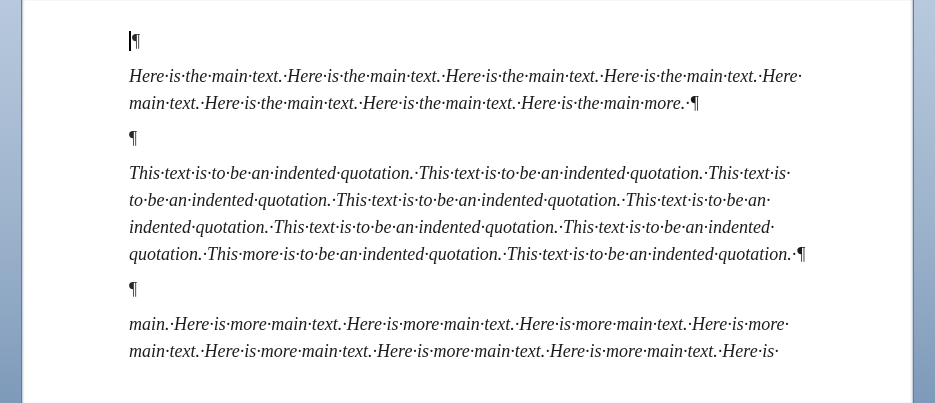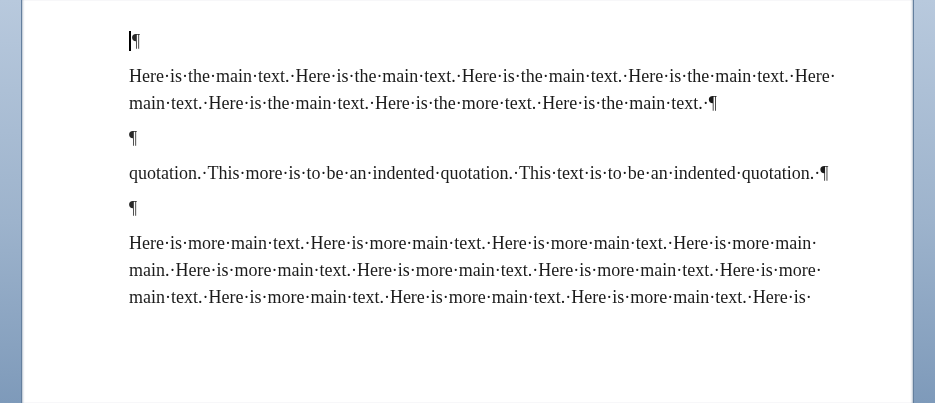--- a/index.html
+++ b/index.html
@@ -27,21 +27,21 @@
   }
 
   .content {
     padding: 28px 98px 0 107px;
     color: #1b1b1b;
     font-size: 18px;
     line-height: 27px;
   }
 
   .para { margin: 0 0 8px 0; }
-  .line { height: 27px; white-space: nowrap; }
+  .line { height: 27px; white-space: nowrap; font-style: italic; }
 
   .para.empty { position: relative; height: 27px; white-space: nowrap; }
 
   .cursor {
     display: inline-block;
     width: 2px;
     height: 20px;
     background: #000000;
     vertical-align: -4px;
     margin-right: 1px;
@@ -55,36 +55,38 @@
 <div class="desktop">
   <div class="page">
     <div class="content">
 
       <div class="para empty">
         <span class="cursor"></span><span class="mark">¶</span>
       </div>
 
       <div class="para">
         <div class="line">Here·is·the·main·text.·Here·is·the·main·text.·Here·is·the·main·text.·Here·is·the·main·text.·Here·</div>
-        <div class="line">main·text.·Here·is·the·main·text.·Here·is·the·more·text.·Here·is·the·main·text.·¶</div>
+        <div class="line">main·text.·Here·is·the·main·text.·Here·is·the·main·text.·Here·is·the·main·more.·¶</div>
       </div>
 
       <div class="para empty">
         <span class="mark">¶</span>
       </div>
 
       <div class="para">
+        <div class="line">This·text·is·to·be·an·indented·quotation.·This·text·is·to·be·an·indented·quotation.·This·text·is·</div>
+        <div class="line">to·be·an·indented·quotation.·This·text·is·to·be·an·indented·quotation.·This·text·is·to·be·an·</div>
+        <div class="line">indented·quotation.·This·text·is·to·be·an·indented·quotation.·This·text·is·to·be·an·indented·</div>
         <div class="line">quotation.·This·more·is·to·be·an·indented·quotation.·This·text·is·to·be·an·indented·quotation.·¶</div>
       </div>
 
       <div class="para empty">
         <span class="mark">¶</span>
       </div>
 
       <div class="para">
-        <div class="line">Here·is·more·main·text.·Here·is·more·main·text.·Here·is·more·main·text.·Here·is·more·main·</div>
         <div class="line">main.·Here·is·more·main·text.·Here·is·more·main·text.·Here·is·more·main·text.·Here·is·more·</div>
         <div class="line">main·text.·Here·is·more·main·text.·Here·is·more·main·text.·Here·is·more·main·text.·Here·is·</div>
       </div>
 
     </div>
   </div>
 </div>
 
 </body></html>

